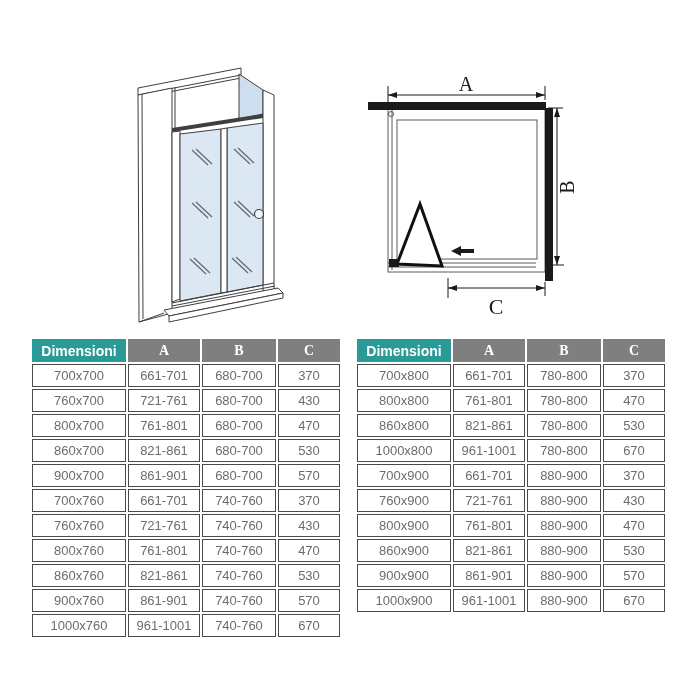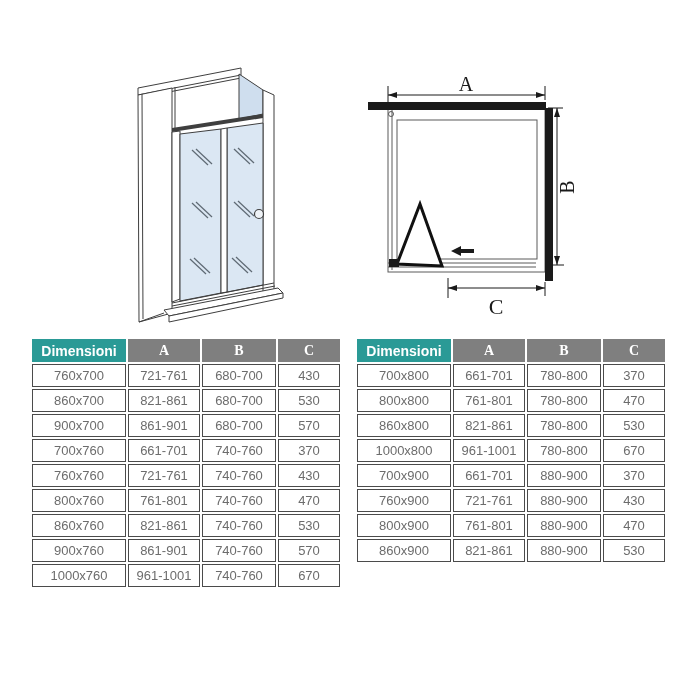--- a/index.html
+++ b/index.html
@@ -169,24 +169,36 @@
   <thead>
     <tr>
       <th class="h-dim">Dimensioni</th>
       <th class="h-abc">A</th>
       <th class="h-abc">B</th>
       <th class="h-abc">C</th>
     </tr>
   </thead>
   <tbody>
       <tr>
+        <td>700x700</td>
+        <td>661-701</td>
+        <td>680-700</td>
+        <td>370</td>
+      </tr>
+      <tr>
         <td>760x700</td>
         <td>721-761</td>
         <td>680-700</td>
         <td>430</td>
+      </tr>
+      <tr>
+        <td>800x700</td>
+        <td>761-801</td>
+        <td>680-700</td>
+        <td>470</td>
       </tr>
       <tr>
         <td>860x700</td>
         <td>821-861</td>
         <td>680-700</td>
         <td>530</td>
       </tr>
       <tr>
         <td>900x700</td>
         <td>861-901</td>
@@ -289,14 +301,26 @@
         <td>761-801</td>
         <td>880-900</td>
         <td>470</td>
       </tr>
       <tr>
         <td>860x900</td>
         <td>821-861</td>
         <td>880-900</td>
         <td>530</td>
       </tr>
+      <tr>
+        <td>900x900</td>
+        <td>861-901</td>
+        <td>880-900</td>
+        <td>570</td>
+      </tr>
+      <tr>
+        <td>1000x900</td>
+        <td>961-1001</td>
+        <td>880-900</td>
+        <td>670</td>
+      </tr>
     </tbody>
 </table>
 
 </body></html>

